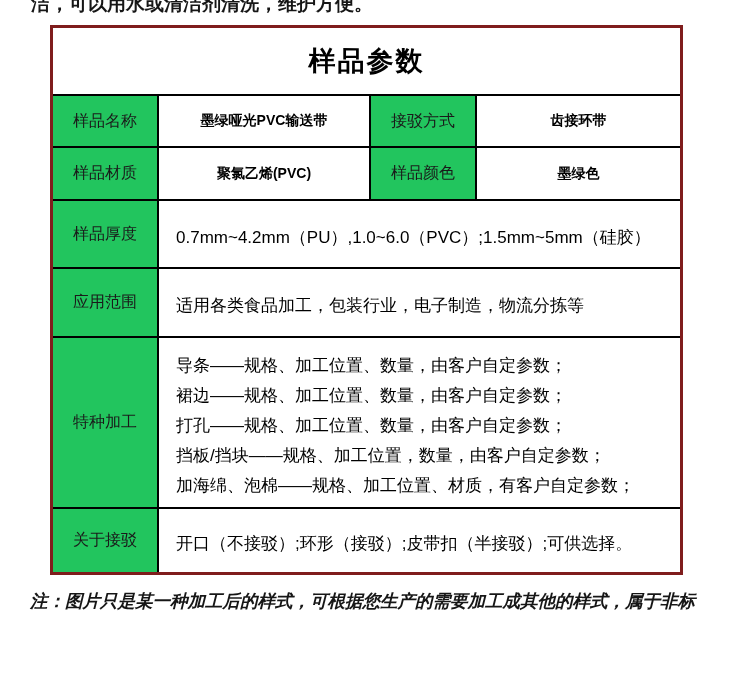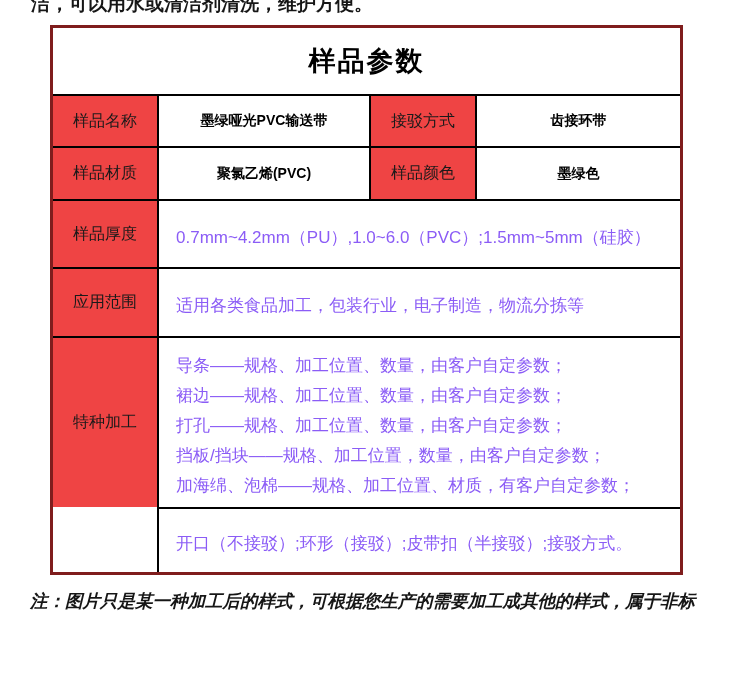--- a/index.html
+++ b/index.html
@@ -28,31 +28,31 @@
     border:0 solid #000000;
     font-size:16px;color:#141414;
   }
   .bt{border-top-width:2px;}
   .bl{border-left-width:2px;}
   .title-cell{
     grid-column:1 / -1;
     font-size:27px;font-weight:700;letter-spacing:2px;color:#000000;
   }
   .label-cell{
-    background:#ef4444;
+    background:#22c55e;
     font-size:16px;color:#1a1a1a;
   }
   .value-center{
     font-size:14px;font-weight:700;color:#000000;
   }
   .value-left{
     grid-column:2 / -1;
     justify-content:flex-start;
     padding:12px 14px 6px 17px;
-    font-size:17px;color:#8b5cf6;
+    font-size:17px;color:#000000;
   }
   .lines{display:block;width:100%;}
   .lines div{line-height:27px;}
   .lines.wide div{line-height:30px;}
   .note{
     position:absolute;left:30px;top:586px;width:700px;
     font-size:17.5px;line-height:31px;font-weight:600;color:#161616;font-style:italic;
   }
 </style>
 </head>
@@ -92,23 +92,24 @@
   <div class="cell value-left bt bl">
     <div class="lines wide">
       <div>导条——规格、加工位置、数量，由客户自定参数；</div>
       <div>裙边——规格、加工位置、数量，由客户自定参数；</div>
       <div>打孔——规格、加工位置、数量，由客户自定参数；</div>
       <div>挡板/挡块——规格、加工位置，数量，由客户自定参数；</div>
       <div>加海绵、泡棉——规格、加工位置、材质，有客户自定参数；</div>
     </div>
   </div>
 
+  <div class="cell label-cell bt">关于接驳</div>
   <div class="cell value-left bt bl">
     <div class="lines">
-      <div>开口（不接驳）;环形（接驳）;皮带扣（半接驳）;接驳方式。</div>
+      <div>开口（不接驳）;环形（接驳）;皮带扣（半接驳）;可供选择。</div>
     </div>
   </div>
 
 </div>
 
 <div class="note">
   <div>注：图片只是某一种加工后的样式，可根据您生产的需要加工成其他的样式，属于非标</div>
 </div>
 
 </body></html>

